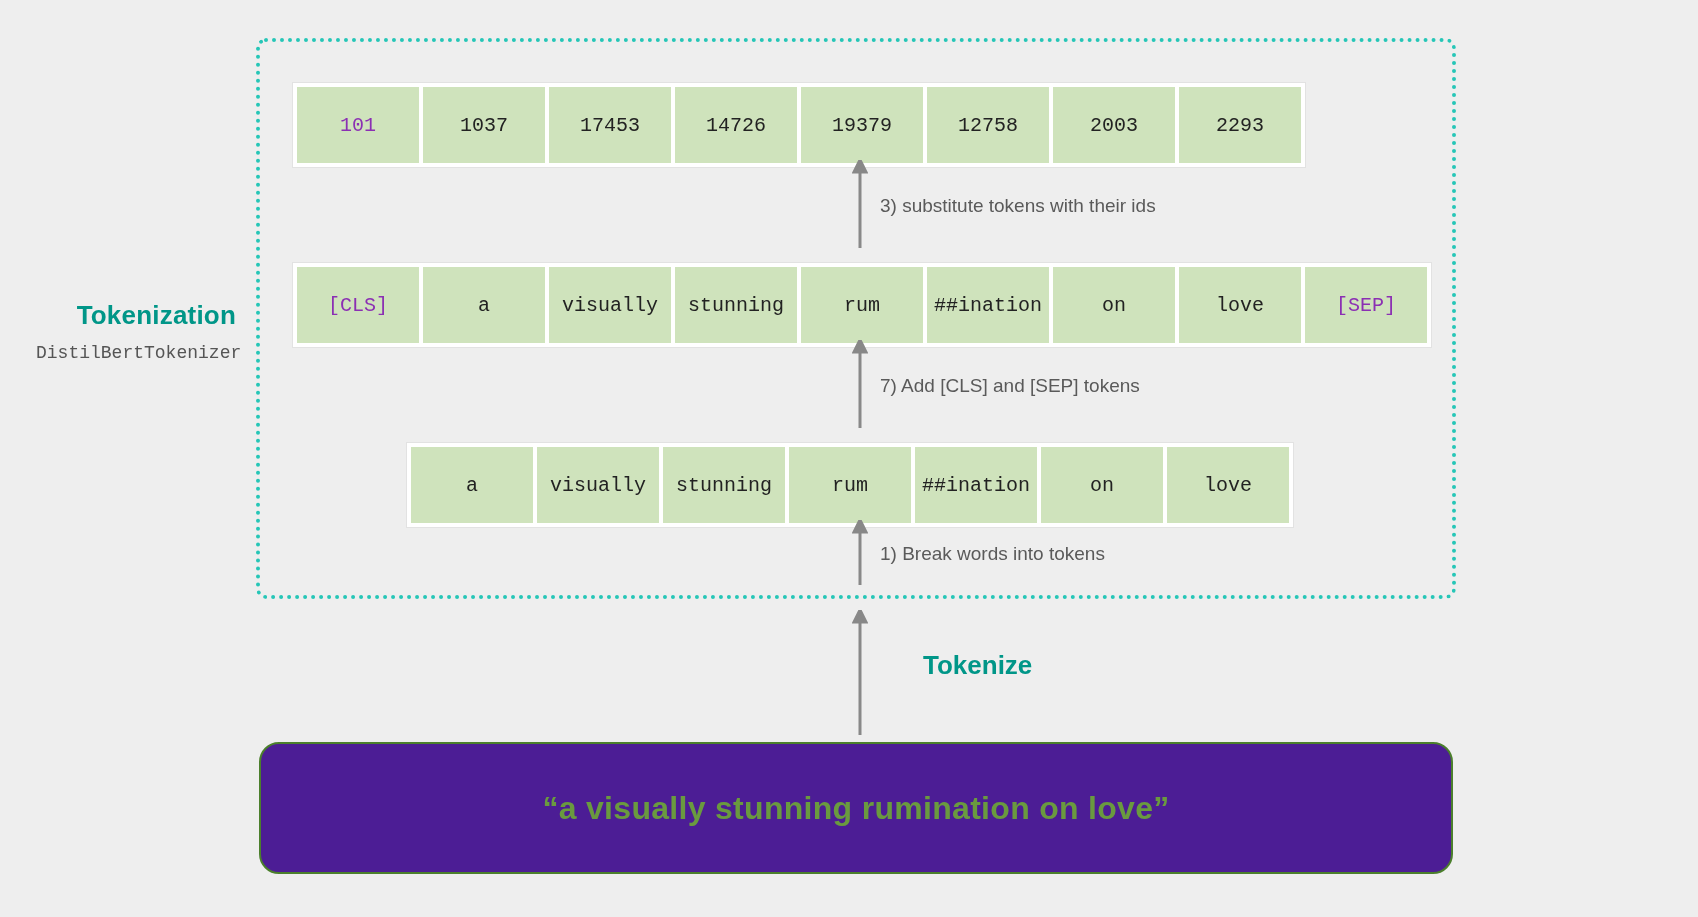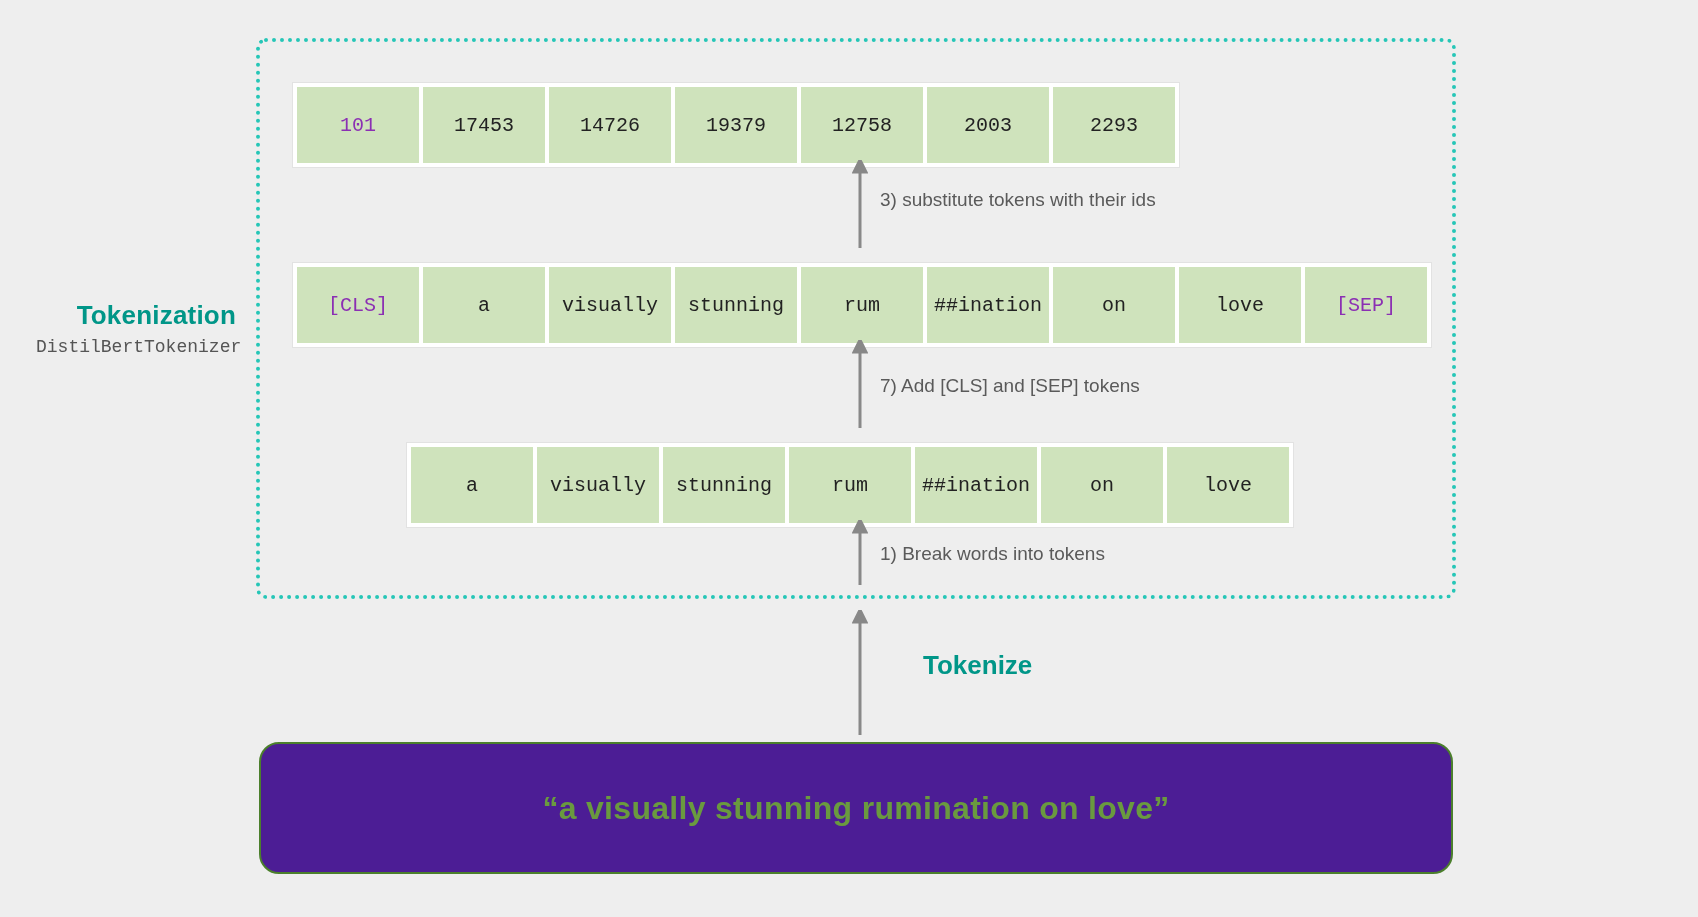--- a/index.html
+++ b/index.html
@@ -23,21 +23,21 @@
   }
   .side-title {
     color: #009688;
     font-weight: 700;
     font-size: 26px;
     letter-spacing: 0.2px;
   }
   .side-sub {
     color: #555;
     font-size: 18px;
-    margin-top: 6px;
+    margin-top: 12px;
     font-family: "SFMono-Regular", Consolas, "Liberation Mono", Menlo, monospace;
   }
 
   
   .dashed-box {
     position: absolute;
     top: 38px;
     left: 256px;
     width: 1200px;
     height: 561px;
@@ -121,20 +121,21 @@
 
 <div class="side-label">
   <div class="side-title">Tokenization</div>
   <div class="side-sub">DistilBertTokenizer</div>
 </div>
 
 <div class="dashed-box"></div>
 
 <div class="row ids">
   <div class="cell special mono">101</div>
+  <div class="cell mono">1037</div>
   <div class="cell mono">17453</div>
   <div class="cell mono">14726</div>
   <div class="cell mono">19379</div>
   <div class="cell mono">12758</div>
   <div class="cell mono">2003</div>
   <div class="cell mono">2293</div>
 </div>
 
 <div class="row full">
   <div class="cell special mono">[CLS]</div>
@@ -156,21 +157,21 @@
   <div class="cell mono">##ination</div>
   <div class="cell mono">on</div>
   <div class="cell mono">love</div>
 </div>
 
 <div class="arrow" style="top:160px;">
   <svg width="16" height="88" viewBox="0 0 16 88">
       <path d="M8 88 L8 10 M8 0 L2 12 L14 12 Z" fill="#888" stroke="#888" stroke-width="3"></path>
     </svg>
 </div>
-<div class="arrow-label" style="top:189px;text-align:center;">3) substitute tokens with their ids</div>
+<div class="arrow-label" style="top:195px;text-align:center;">3) substitute tokens with their ids</div>
 
 <div class="arrow" style="top:340px;">
   <svg width="16" height="88" viewBox="0 0 16 88">
       <path d="M8 88 L8 10 M8 0 L2 12 L14 12 Z" fill="#888" stroke="#888" stroke-width="3"></path>
     </svg>
 </div>
 <div class="arrow-label" style="top:375px;">7) Add [CLS] and [SEP] tokens</div>
 
 <div class="arrow" style="top:520px;">
   <svg width="16" height="65" viewBox="0 0 16 65">

